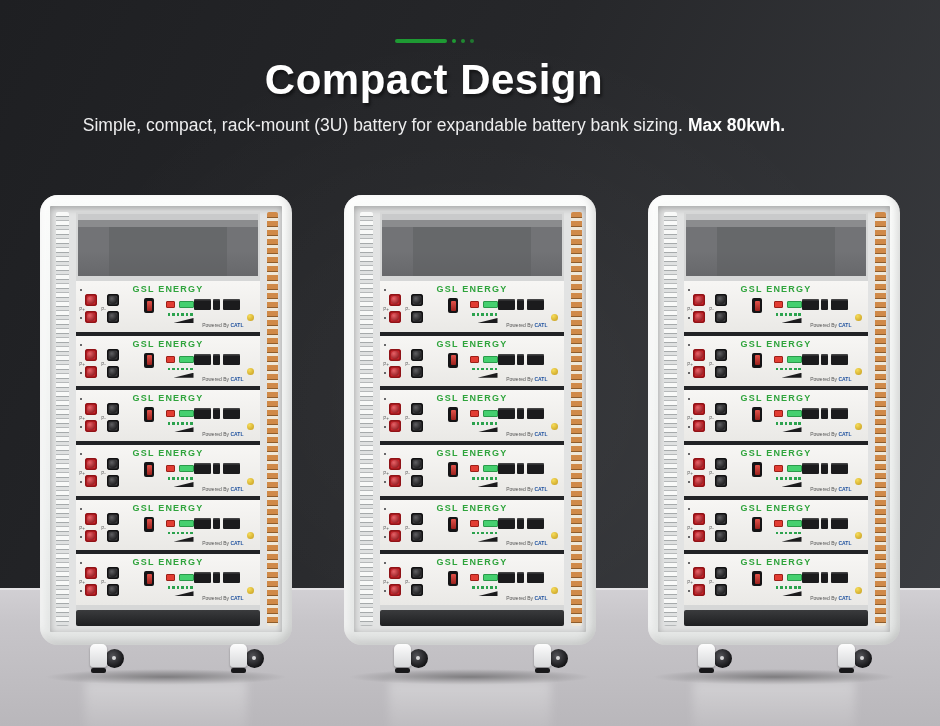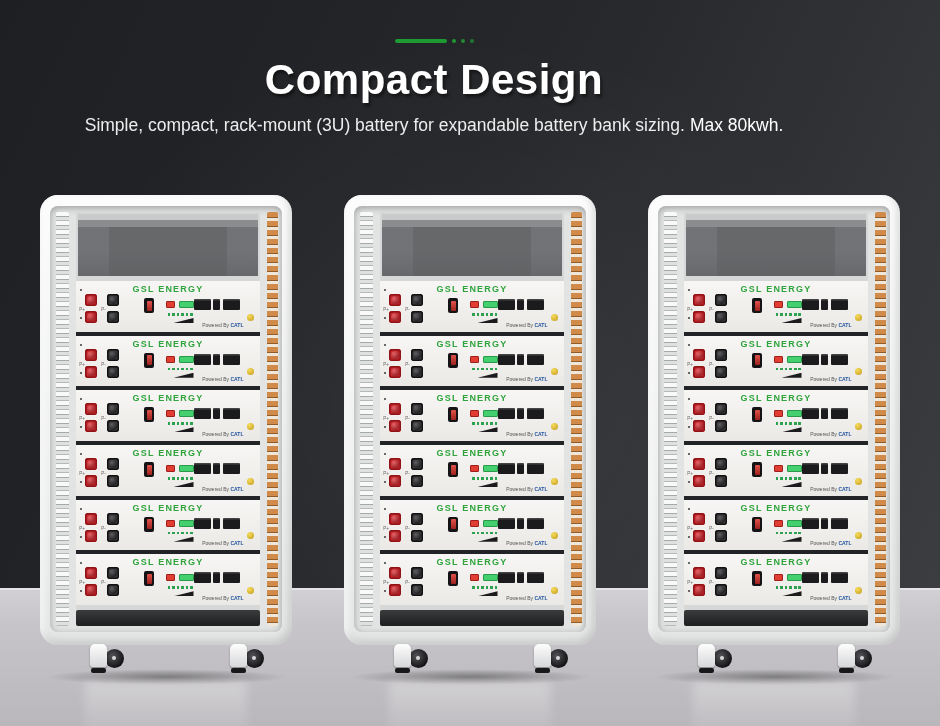--- a/index.html
+++ b/index.html
@@ -12,33 +12,33 @@
 
   
   .header { position:absolute; top:38px; left:0; width:852px; text-align:center;margin-left:8px; }
   .deco { display:flex; justify-content:center; align-items:center; gap:5px; height:5px; }
   .deco .bar { width:52px; height:4px; border-radius:2px; background:#1e9a33; }
   .deco .dot { width:4px; height:4px; border-radius:50%; background:#1e9a33; }
   .deco .dot.d2 { opacity:.85; } .deco .dot.d3 { opacity:.7; }
   h1.title { margin-top:13px; font-size:42px; font-weight:700; color:#ffffff; letter-spacing:.5px;
              text-shadow:2px 3px 3px rgba(0,0,0,.45); }
   p.subtitle { margin-top:11px; font-size:17.5px; color:#ededee; }
-  p.subtitle b { font-weight:400; color:#ffffff; margin-left:5px; }
+  p.subtitle b { font-weight:700; color:#ffffff; margin-left:5px; }
 
   
   .cabinet-row { position:absolute; left:40px; top:195px; display:flex; gap:52px; }
   .cabinet { position:relative; width:252px; height:450px; z-index:0;
              background:linear-gradient(180deg,#fbfcfb,#edefee 70%,#e4e6e5);
              border-radius:18px; padding:11px 10px 13px;
              box-shadow:inset -3px -4px 8px rgba(0,0,0,.14), inset 3px 3px 6px rgba(255,255,255,.85); }
   .cabinet::before { content:''; position:absolute; z-index:-1; left:4px; right:4px; bottom:-40px; height:16px;
              background:radial-gradient(ellipse, rgba(0,0,0,.38), transparent 70%); }
   .cabinet::after { content:''; position:absolute; top:100%; margin-top:36px; left:18%; right:18%; height:64px;
              background:linear-gradient(180deg, rgba(255,255,255,.30), rgba(255,255,255,0)); filter:blur(5px); }
-  .cab-inner { position:relative; height:100%; background:#e2e3e3; border-radius:8px;
+  .cab-inner { position:relative; height:100%; background:#e2e3e3; border-radius:1px;
              box-shadow:inset 0 2px 7px rgba(0,0,0,.30); display:flex; gap:7px; padding:6px 4px 6px 6px;justify-content:flex-end; }
   .rail-left { width:13px; border-radius:2px;
              background:repeating-linear-gradient(to bottom,#f8f9f8 0 4px,#a6aaab 4px 5px,#dfe1e1 5px 8px,#b6b9ba 8px 9px); }
   .rail-right { width:11px; border-radius:2px;
              background:repeating-linear-gradient(to bottom,#d08a49 0 5px,#8f5d2c 5px 6px,#efe8da 6px 9px); }
   .cab-center { flex:1; display:flex; flex-direction:column; background:#d6d7d7; }
   .rack-window { height:62px; margin:2px 2px 5px; position:relative;
              background:linear-gradient(180deg,#c9cacb 0 6px,#8b8c8e 6px 13px,#727376 13px 60%,#67686b); }
   .rack-window::after { content:''; position:absolute; left:17%; right:17%; top:13px; bottom:0; background:#5d5e61; opacity:.55; }
   .module-stack { flex:1; display:flex; flex-direction:column; gap:4px; background:#222326; border-radius:1px; }

